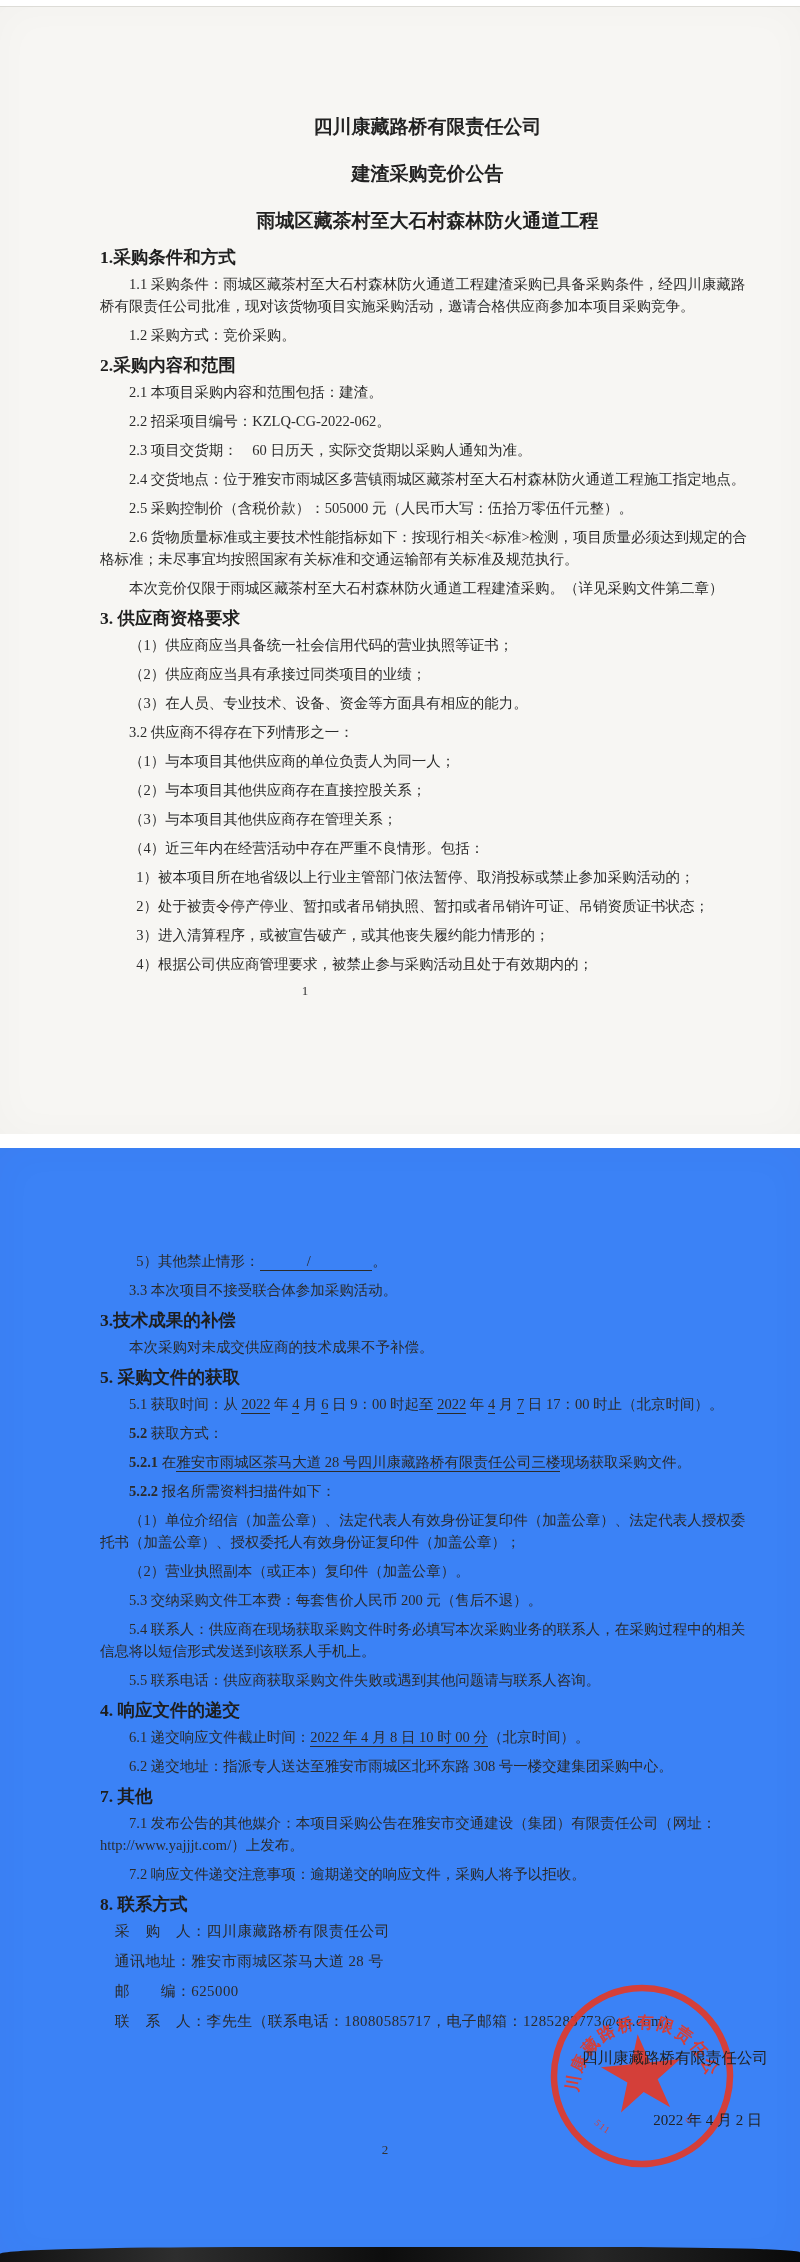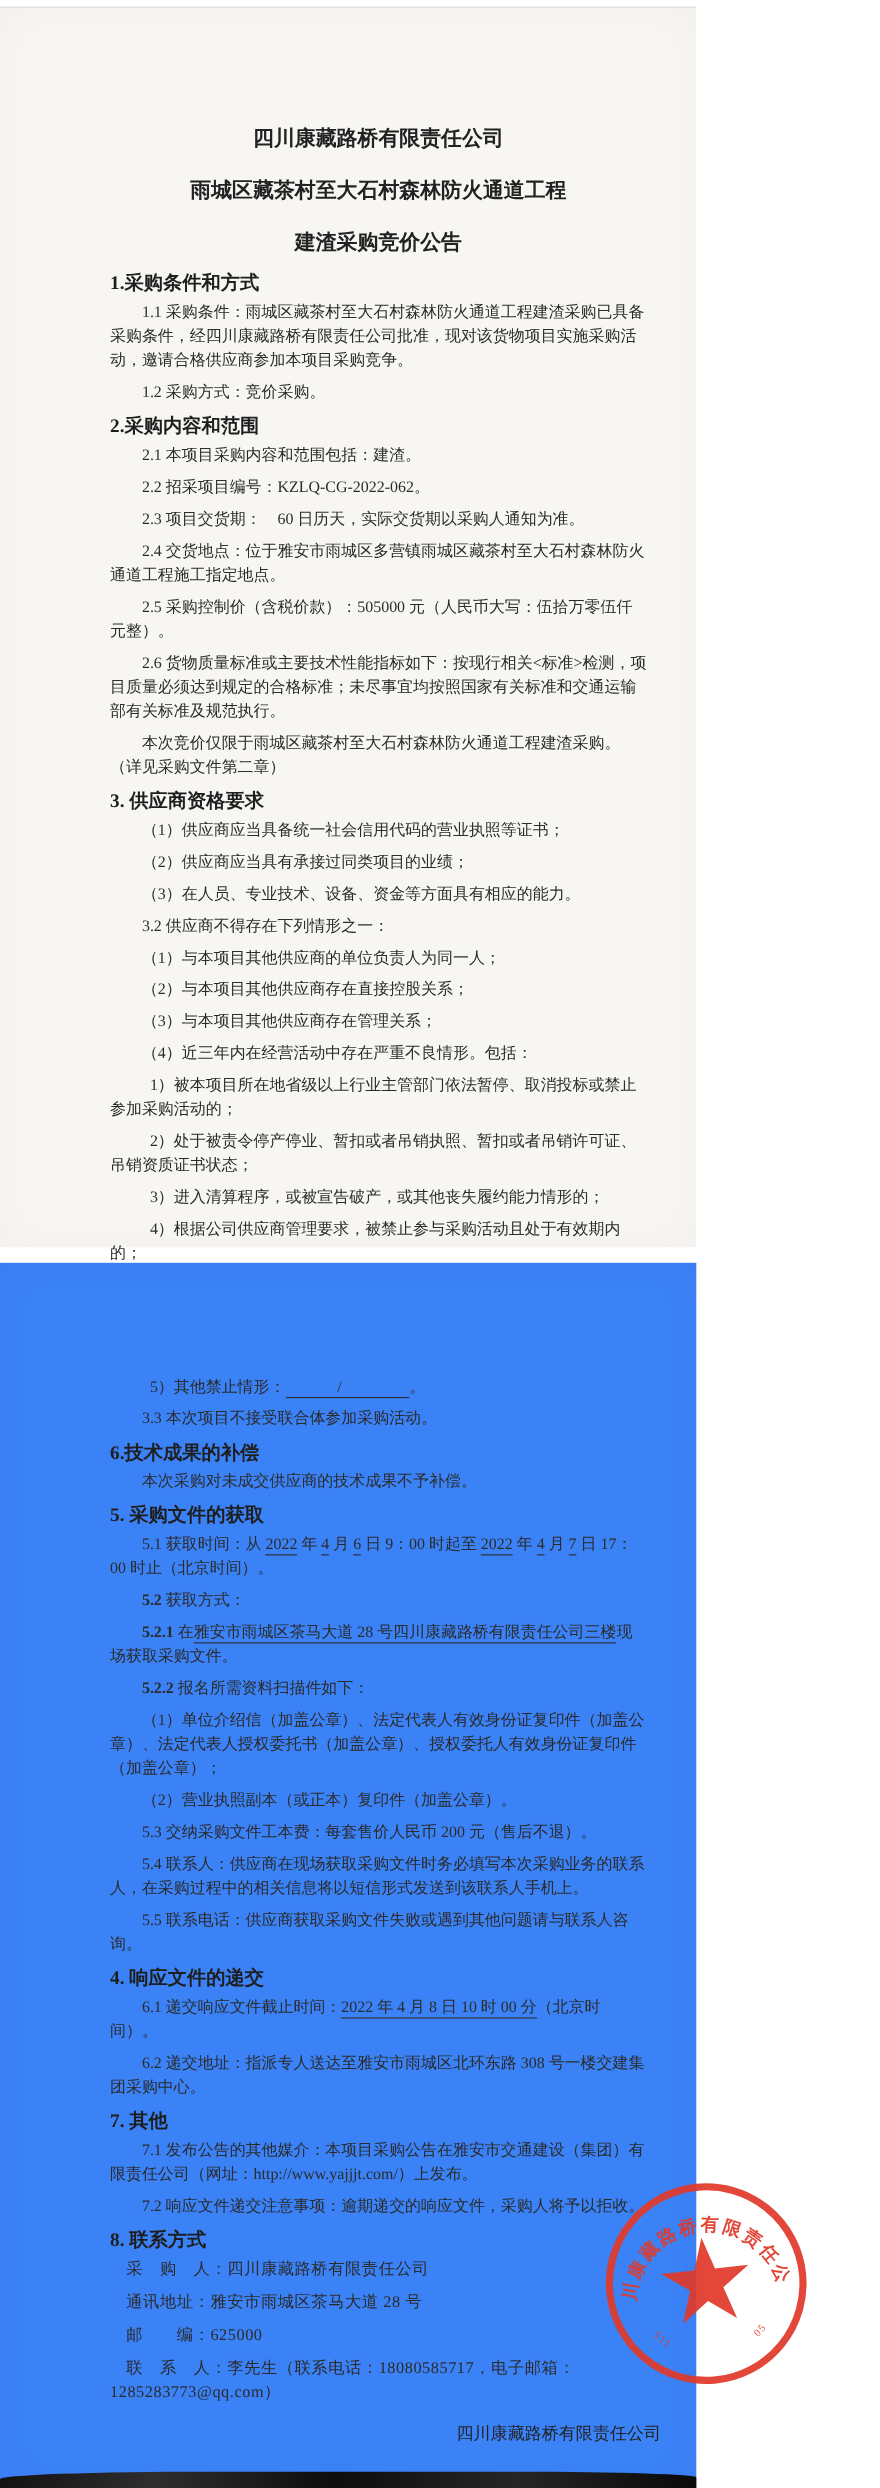--- a/index.html
+++ b/index.html
@@ -1,18 +1,18 @@
 <!DOCTYPE html>
 <html lang="zh"><head>
 <meta charset="utf-8">
 <style>
   html,body{margin:0;padding:0;background:#ffffff;}
   .stage{position:relative;width:800px;height:2262px;background:#ffffff;overflow:hidden;
          font-family:"Liberation Serif","DejaVu Serif",serif;color:#2b2b2b;}
-  .page{position:absolute;left:0;width:633px;}
+  .page{position:absolute;left:0;width:800px;}
   .page1{top:6px;height:1127px;background:#f7f6f3;border-top:1px solid #dddcd7;
          box-shadow:inset 0 0 40px rgba(0,0,0,0.025);}
   .page2{top:1148px;height:1114px;background:#3b82f6;
          box-shadow:inset 0 0 40px rgba(60,40,90,0.03);}
   .content{padding:0 45px 0 100px;}
   .p1c{padding-top:96px;}
   .p2c{padding-top:102px;}
   .ln{text-indent:0;}
   .ln.t{font-size:19px;font-weight:bold;text-align:center;line-height:47px;color:#222;}
   .ln.h{font-size:17.5px;font-weight:bold;line-height:24px;margin:1px 0 4px;color:#1e1e1e;}
@@ -41,22 +41,22 @@
          border-radius:30% 25% 0 0/45% 35% 0 0;}
 </style>
 </head>
 <body>
 
 <div class="stage">
 
   <section class="page page1">
     <div class="content p1c" id="p1-lines">
         <div class="ln t"><span>四川康藏路桥有限责任公司</span></div>
+        <div class="ln t"><span>建渣采购竞价公告</span></div>
         <div class="ln t"><span>雨城区藏茶村至大石村森林防火通道工程</span></div>
-        <div class="ln t"><span>建渣采购竞价公告</span></div>
         <div class="ln h"><span>1.采购条件和方式</span></div>
         <div class="ln p"><span>1.1 采购条件：雨城区藏茶村至大石村森林防火通道工程建渣采购已具备采购条件，经四川康藏路桥有限责任公司批准，现对该货物项目实施采购活动，邀请合格供应商参加本项目采购竞争。</span></div>
         <div class="ln p"><span>1.2 采购方式：竞价采购。</span></div>
         <div class="ln h"><span>2.采购内容和范围</span></div>
         <div class="ln p"><span>2.1 本项目采购内容和范围包括：建渣。</span></div>
         <div class="ln p"><span>2.2 招采项目编号：KZLQ-CG-2022-062。</span></div>
         <div class="ln p"><span>2.3 项目交货期：　60 日历天，实际交货期以采购人通知为准。</span></div>
         <div class="ln p"><span>2.4 交货地点：位于雅安市雨城区多营镇雨城区藏茶村至大石村森林防火通道工程施工指定地点。</span></div>
         <div class="ln p"><span>2.5 采购控制价（含税价款）：505000 元（人民币大写：伍拾万零伍仟元整）。</span></div>
         <div class="ln p"><span>2.6 货物质量标准或主要技术性能指标如下：按现行相关&lt;标准&gt;检测，项目质量必须达到规定的合格标准；未尽事宜均按照国家有关标准和交通运输部有关标准及规范执行。</span></div>
@@ -76,21 +76,21 @@
         <div class="ln p2"><span>4）根据公司供应商管理要求，被禁止参与采购活动且处于有效期内的；</span></div>
       </div>
     <div class="pagenum pn1">1</div>
     <div class="edge edge1"></div>
   </section>
 
   <section class="page page2">
     <div class="content p2c" id="p2-lines">
         <div class="ln p2"><span>5）其他禁止情形：</span><span class="u">　　　 / 　　　　</span><span>。</span></div>
         <div class="ln p"><span>3.3 本次项目不接受联合体参加采购活动。</span></div>
-        <div class="ln h"><span>6.技术成果的补偿</span></div>
+        <div class="ln h"><span>3.技术成果的补偿</span></div>
         <div class="ln p"><span>本次采购对未成交供应商的技术成果不予补偿。</span></div>
         <div class="ln h"><span>5. 采购文件的获取</span></div>
         <div class="ln p"><span>5.1 获取时间：从 </span><span class="u">2022</span><span> 年 </span><span class="u">4</span><span> 月 </span><span class="u">6</span><span> 日 9：00 时起至 </span><span class="u">2022</span><span> 年 </span><span class="u">4</span><span> 月 </span><span class="u">7</span><span> 日 17：00 时止（北京时间）。</span></div>
         <div class="ln p"><span class="b">5.2</span><span> 获取方式：</span></div>
         <div class="ln p"><span class="b">5.2.1</span><span> 在</span><span class="u">雅安市雨城区茶马大道 28 号四川康藏路桥有限责任公司三楼</span><span>现场获取采购文件。</span></div>
         <div class="ln p"><span class="b">5.2.2</span><span> 报名所需资料扫描件如下：</span></div>
         <div class="ln p"><span>（1）单位介绍信（加盖公章）、法定代表人有效身份证复印件（加盖公章）、法定代表人授权委托书（加盖公章）、授权委托人有效身份证复印件（加盖公章）；</span></div>
         <div class="ln p"><span>（2）营业执照副本（或正本）复印件（加盖公章）。</span></div>
         <div class="ln p"><span>5.3 交纳采购文件工本费：每套售价人民币 200 元（售后不退）。</span></div>
         <div class="ln p"><span>5.4 联系人：供应商在现场获取采购文件时务必填写本次采购业务的联系人，在采购过程中的相关信息将以短信形式发送到该联系人手机上。</span></div>

